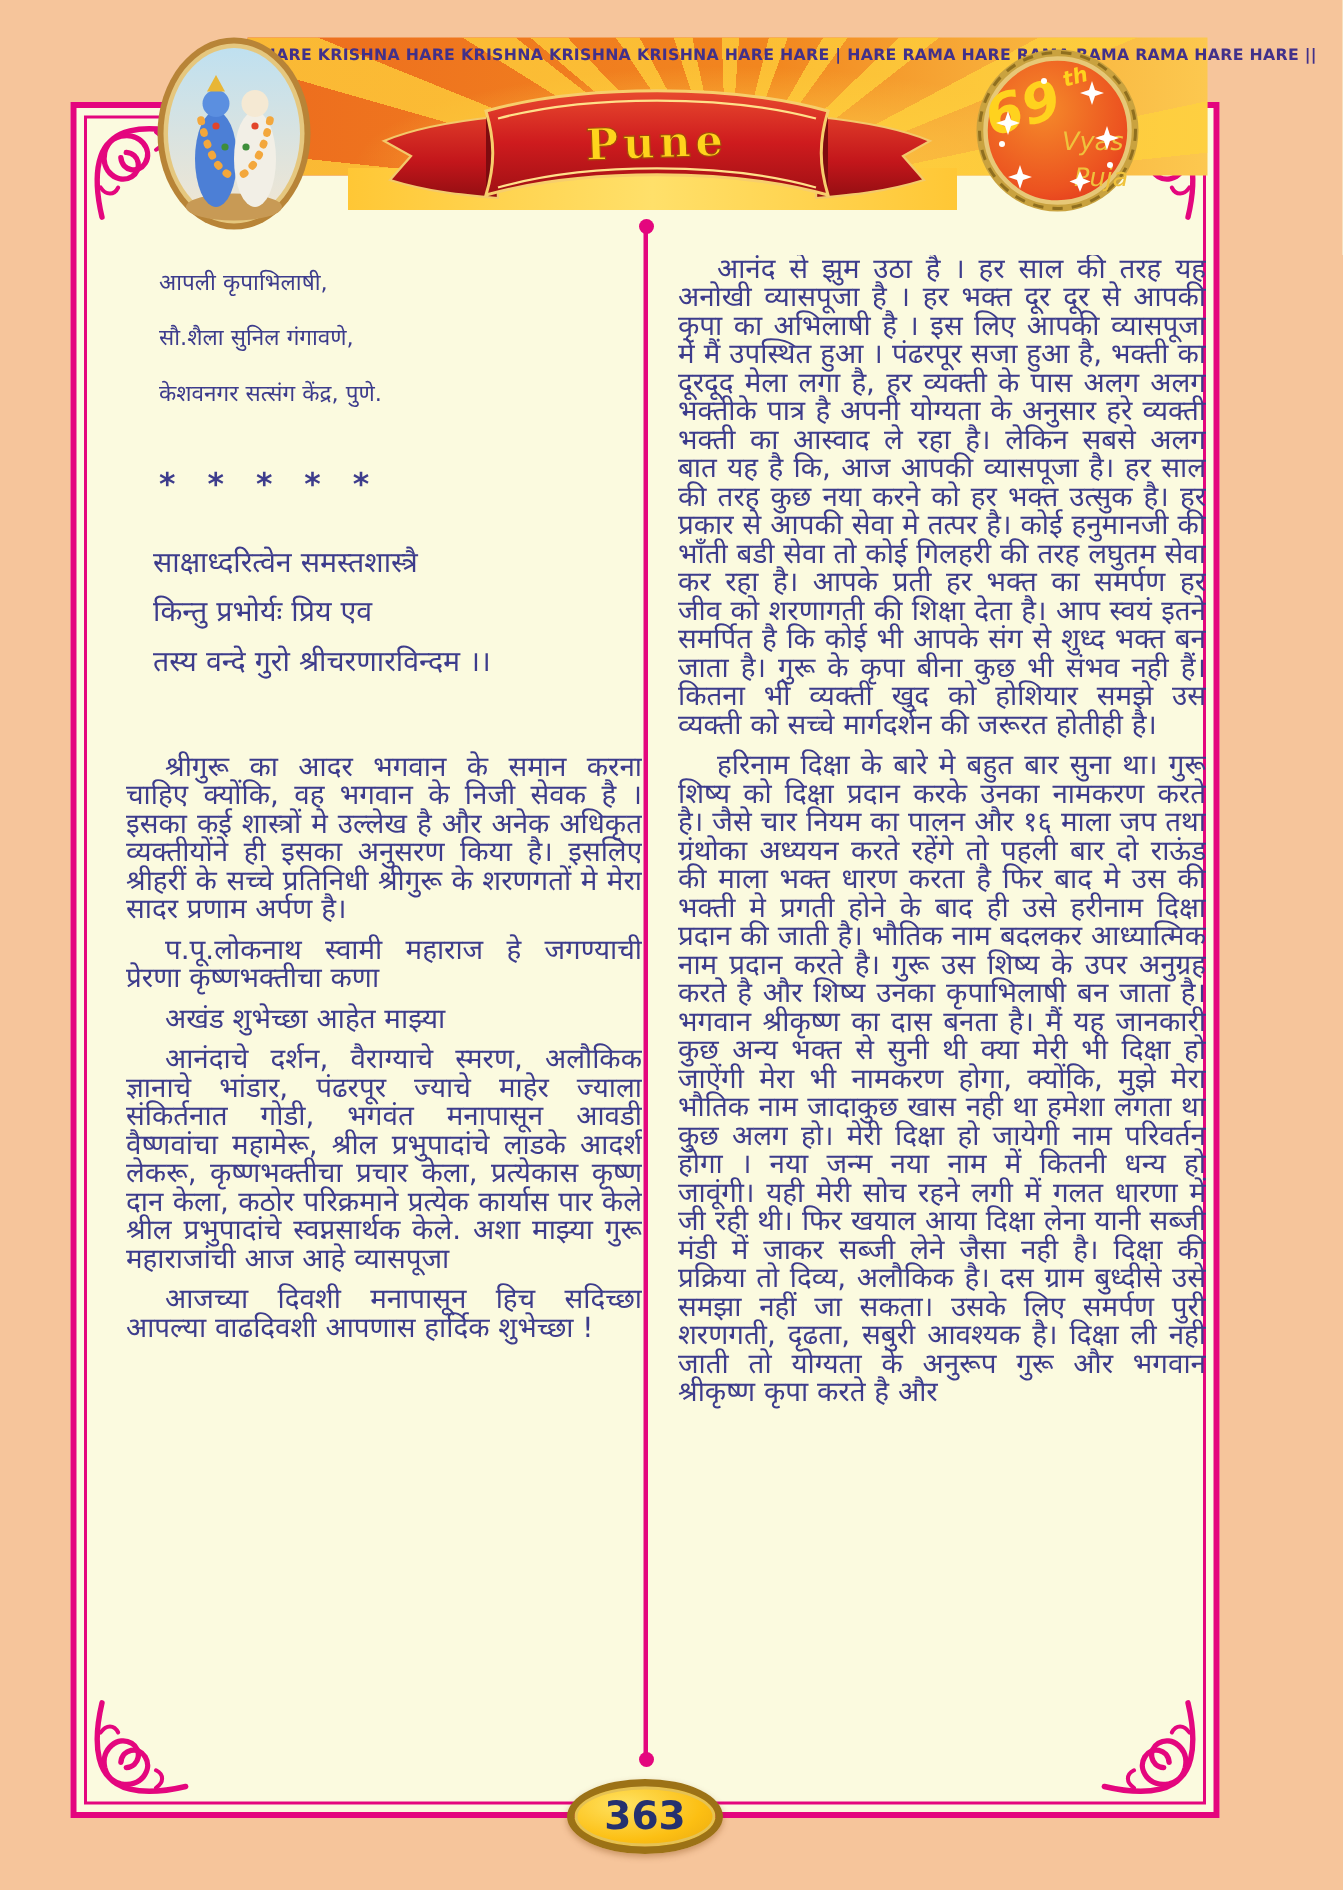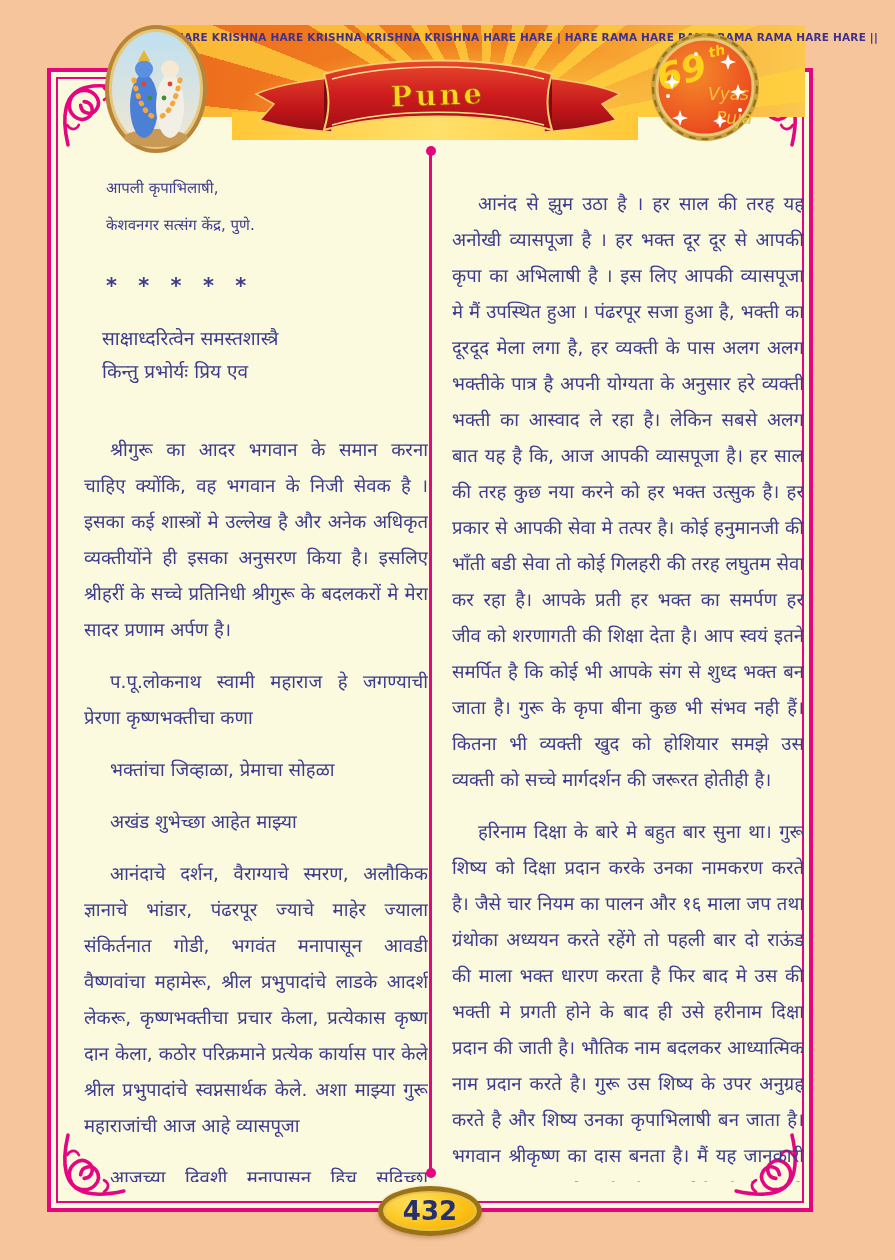--- a/index.html
+++ b/index.html
@@ -63,22 +63,22 @@
 
   .col { position:absolute; top:170px; color:#3D3C8C; z-index:3; height:1012px; overflow:hidden; }
   .col-left  { left:84px;  width:344px; }
   .col-right { left:452px; width:352px; }
 
   .addr-line  { font-size:15px; line-height:37px; padding-left:22px; }
   .stars      { font-size:21px; font-weight:bold; letter-spacing:7px; padding-left:22px; margin:30px 0 24px 0; }
   .verse-block{ margin-bottom:44px; }
   .verse-line { font-size:19px; line-height:33px; padding-left:18px; }
   .para {
-    font-size:18.5px; line-height:36px; text-align:justify;
-    text-indent:26px; margin:16px 0 8px 0;
+    font-size:18.5px; line-height:19px; text-align:justify;
+    text-indent:26px; margin:0 0 8px 0;
   }
 
   
   .page-oval {
     position:absolute; left:378px; top:1186px; width:104px; height:50px; z-index:6;
     border-radius:50%;
     background:radial-gradient(ellipse at 35% 30%, #FFE261, #FCBF13 60%, #E8A50E);
     border:5px solid #9C7216; box-sizing:border-box;
     box-shadow:inset 0 0 0 2px #E6C253, 0 2px 4px rgba(120,60,0,.35);
     display:flex; align-items:center; justify-content:center;
@@ -193,39 +193,40 @@
       <circle cx="90" cy="78" r="2"></circle>
       <circle cx="18" cy="64" r="2"></circle>
   </g>
 </svg>
 
 <div class="divider"></div>
 
 <div class="col col-left">
   <div>
       <div class="addr-line">आपली कृपाभिलाषी,</div>
+      <div class="addr-line">सौ.शैला सुनिल गंगावणे,</div>
       <div class="addr-line">केशवनगर सत्संग केंद्र, पुणे.</div>
     </div>
   <div class="stars">* * * * *</div>
   <div class="verse-block">
       <div class="verse-line">साक्षाध्दरित्वेन समस्तशास्त्रै</div>
       <div class="verse-line">किन्तु प्रभोर्यः प्रिय एव</div>
+      <div class="verse-line">तस्य वन्दे गुरो श्रीचरणारविन्दम ।।</div>
     </div>
   <div>
-      <div class="para">श्रीगुरू का आदर भगवान के समान करना चाहिए क्योंकि, वह भगवान के निजी सेवक है । इसका कई शास्त्रों मे उल्लेख है और अनेक अधिकृत व्यक्तीयोंने ही इसका अनुसरण किया है। इसलिए श्रीहरीं के सच्चे प्रतिनिधी श्रीगुरू के बदलकरों मे मेरा सादर प्रणाम अर्पण है।</div>
+      <div class="para">श्रीगुरू का आदर भगवान के समान करना चाहिए क्योंकि, वह भगवान के निजी सेवक है । इसका कई शास्त्रों मे उल्लेख है और अनेक अधिकृत व्यक्तीयोंने ही इसका अनुसरण किया है। इसलिए श्रीहरीं के सच्चे प्रतिनिधी श्रीगुरू के शरणगतों मे मेरा सादर प्रणाम अर्पण है।</div>
       <div class="para">प.पू.लोकनाथ स्वामी महाराज हे जगण्याची प्रेरणा कृष्णभक्तीचा कणा</div>
-      <div class="para">भक्तांचा जिव्हाळा, प्रेमाचा सोहळा</div>
       <div class="para">अखंड शुभेच्छा आहेत माझ्या</div>
       <div class="para">आनंदाचे दर्शन, वैराग्याचे स्मरण, अलौकिक ज्ञानाचे भांडार, पंढरपूर ज्याचे माहेर ज्याला संकिर्तनात गोडी, भगवंत मनापासून आवडी वैष्णवांचा महामेरू, श्रील प्रभुपादांचे लाडके आदर्श लेकरू, कृष्णभक्तीचा प्रचार केला, प्रत्येकास कृष्ण दान केला, कठोर परिक्रमाने प्रत्येक कार्यास पार केले श्रील प्रभुपादांचे स्वप्नसार्थक केले. अशा माझ्या गुरू महाराजांची आज आहे व्यासपूजा</div>
       <div class="para">आजच्या दिवशी मनापासून हिच सदिच्छा आपल्या वाढदिवशी आपणास हार्दिक शुभेच्छा !</div>
     </div>
 </div>
 
 <div class="col col-right">
   <div>
       <div class="para">आनंद से झुम उठा है । हर साल की तरह यह अनोखी व्यासपूजा है । हर भक्त दूर दूर से आपकी कृपा का अभिलाषी है । इस लिए आपकी व्यासपूजा मे मैं उपस्थित हुआ । पंढरपूर सजा हुआ है, भक्ती का दूरदूद मेला लगा है, हर व्यक्ती के पास अलग अलग भक्तीके पात्र है अपनी योग्यता के अनुसार हरे व्यक्ती भक्ती का आस्वाद ले रहा है। लेकिन सबसे अलग बात यह है कि, आज आपकी व्यासपूजा है। हर साल की तरह कुछ नया करने को हर भक्त उत्सुक है। हर प्रकार से आपकी सेवा मे तत्पर है। कोई हनुमानजी की भाँती बडी सेवा तो कोई गिलहरी की तरह लघुतम सेवा कर रहा है। आपके प्रती हर भक्त का समर्पण हर जीव को शरणागती की शिक्षा देता है। आप स्वयं इतने समर्पित है कि कोई भी आपके संग से शुध्द भक्त बन जाता है। गुरू के कृपा बीना कुछ भी संभव नही हैं। कितना भी व्यक्ती खुद को होशियार समझे उस व्यक्ती को सच्चे मार्गदर्शन की जरूरत होतीही है।</div>
       <div class="para">हरिनाम दिक्षा के बारे मे बहुत बार सुना था। गुरू शिष्य को दिक्षा प्रदान करके उनका नामकरण करते है। जैसे चार नियम का पालन और १६ माला जप तथा ग्रंथोका अध्ययन करते रहेंगे तो पहली बार दो राऊंड की माला भक्त धारण करता है फिर बाद मे उस की भक्ती मे प्रगती होने के बाद ही उसे हरीनाम दिक्षा प्रदान की जाती है। भौतिक नाम बदलकर आध्यात्मिक नाम प्रदान करते है। गुरू उस शिष्य के उपर अनुग्रह करते है और शिष्य उनका कृपाभिलाषी बन जाता है। भगवान श्रीकृष्ण का दास बनता है। मैं यह जानकारी कुछ अन्य भक्त से सुनी थी क्या मेरी भी दिक्षा हो जाऐंगी मेरा भी नामकरण होगा, क्योंकि, मुझे मेरा भौतिक नाम जादाकुछ खास नही था हमेशा लगता था कुछ अलग हो। मेरी दिक्षा हो जायेगी नाम परिवर्तन होगा । नया जन्म नया नाम में कितनी धन्य हो जावूंगी। यही मेरी सोच रहने लगी में गलत धारणा में जी रही थी। फिर खयाल आया दिक्षा लेना यानी सब्जी मंडी में जाकर सब्जी लेने जैसा नही है। दिक्षा की प्रक्रिया तो दिव्य, अलौकिक है। दस ग्राम बुध्दीसे उसे समझा नहीं जा सकता। उसके लिए समर्पण पुरी शरणगती, दृढता, सबुरी आवश्यक है। दिक्षा ली नही जाती तो योग्यता के अनुरूप गुरू और भगवान श्रीकृष्ण कृपा करते है और</div>
     </div>
 </div>
 
 <div class="page-oval">
-  <span>432</span>
+  <span>363</span>
 </div>
 
 </body></html>

